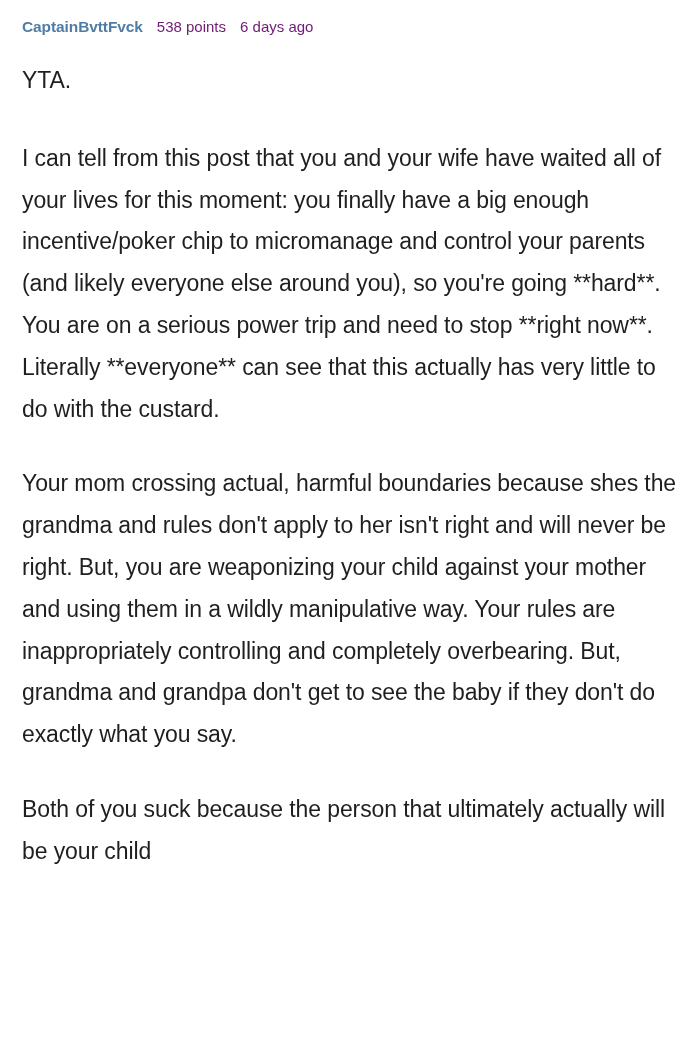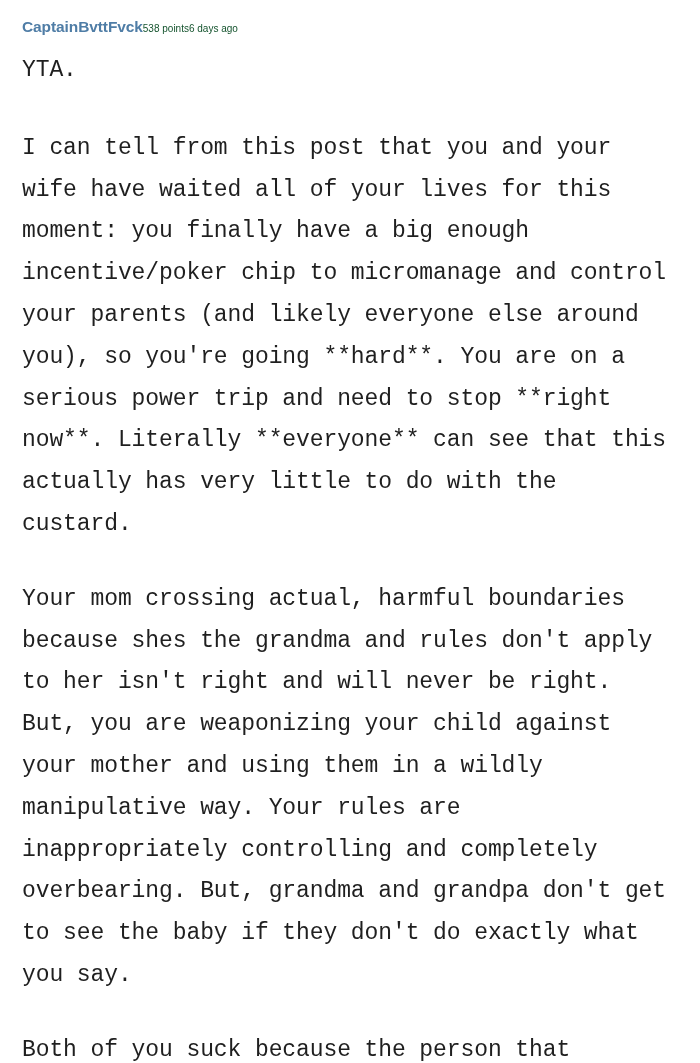--- a/index.html
+++ b/index.html
@@ -15,43 +15,43 @@
     overflow: hidden;
   }
   .comment {
     padding: 18px 22px 0 22px;
     box-sizing: border-box;
     width: 700px;
   }
   .meta {
     display: flex;
     align-items: baseline;
-    margin-bottom: 14px;
+    gap: 14px;
+    margin-bottom: 24px;
     white-space: nowrap;
   }
   .author {
     color: #4f7da6;
     font-size: 15.5px;
     font-weight: bold;
     letter-spacing: -0.1px;
   }
   .points, .age {
-    color: #14532d;
-    font-size: 10px;
+    color: #701a75;
+    font-size: 15px;
   }
   .body {
     font-size: 23px;
     line-height: 41.8px;
     color: #1f1f1f;
     letter-spacing: -0.1px;
     font-weight: 400;
   }
   .body p {
     margin: 8px 0 33px 0;
-    font-family: Liberation Mono, monospace;
   }
   .body p:first-child {
     margin-bottom: 36px;
   }
   .body p:last-child {
     margin-bottom: 0;
   }
 </style>
 </head>
 <body>

